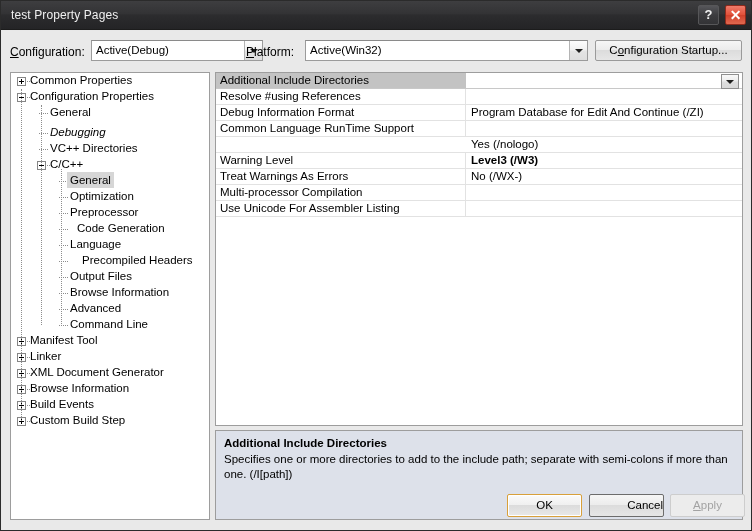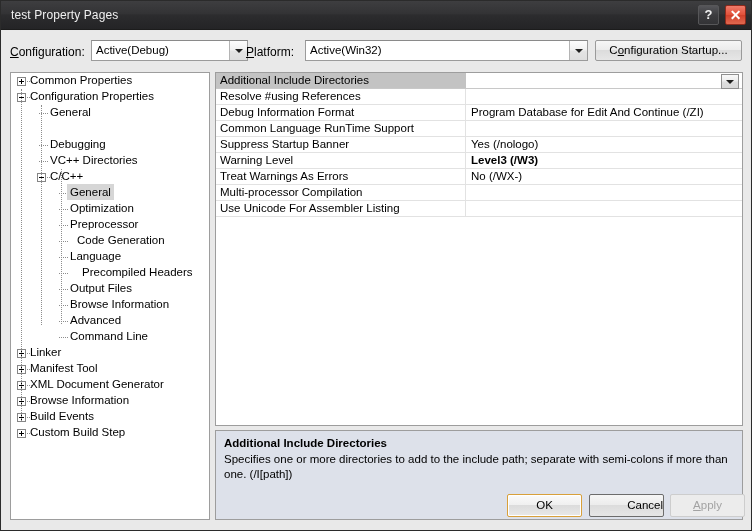--- a/index.html
+++ b/index.html
@@ -315,21 +315,21 @@
     <div class="caption-btn" id="help-btn">?</div>
     <div class="caption-btn" id="close-btn">✕</div>
   </div>
 
   <div id="client">
 
     <div id="config-row">
 
       <div class="field-label" style="left:8px;"><span class="ul">C</span><span>onfiguration:</span></div>
 
-      <div class="combo" style="left:89px; width:157px;">
+      <div class="combo" style="left:89px; width:172px;">
         <span class="combo-text">Active(Debug)</span>
         <span class="combo-btn">
             <span class="arrow-down"></span>
           </span>
       </div>
 
       <div class="field-label" style="left:244px;"><span class="ul">P</span><span>latform:</span></div>
 
       <div class="combo" style="left:303px; width:283px;">
         <span class="combo-text">Active(Win32)</span>
@@ -338,35 +338,35 @@
           </span>
       </div>
 
       <div class="btn" id="config-manager-btn">C<span class="ul">o</span><span>nfiguration Startup...</span></div>
     </div>
 
     <div id="tree-panel">
         <div class="tree-item" style=""><span class="expander plus" style="left: 6px;"></span><span class="dots-h" style="left: 16px; width: 5px;"></span><span class="tree-label" style="margin-left: 16px;">Common Properties</span></div>
         <div class="tree-item" style="margin-top: 0px;"><span class="expander" style="left: 6px;"></span><span class="dots-h" style="left: 16px; width: 5px;"></span><span class="tree-label" style="margin-left: 16px;">Configuration Properties</span></div>
         <div class="tree-item" style="margin-top: 0px;"><span class="dots-h" style="left: 28px; width: 9px;"></span><span class="tree-label" style="margin-left: 36px;">General</span></div>
-        <div class="tree-item" style="margin-top: 16px;"><span class="dots-h" style="left: 28px; width: 9px;"></span><span class="tree-label" style="margin-left: 36px;">Debugging</span></div>
+        <div class="tree-item" style="margin-top: 4px; font-style: italic;"><span class="dots-h" style="left: 28px; width: 9px;"></span><span class="tree-label" style="margin-left: 36px;">Debugging</span></div>
         <div class="tree-item" style="margin-top: 0px;"><span class="dots-h" style="left: 28px; width: 9px;"></span><span class="tree-label" style="margin-left: 36px;">VC++ Directories</span></div>
         <div class="tree-item" style="margin-top: 0px;"><span class="expander" style="left: 26px;"></span><span class="dots-h" style="left: 36px; width: 5px;"></span><span class="tree-label" style="margin-left: 36px;">C/C++</span></div>
         <div class="tree-item selected" style="margin-top: 0px;"><span class="dots-h" style="left: 48px; width: 9px;"></span><span class="tree-label" style="margin-left: 56px;">General</span></div>
         <div class="tree-item" style="margin-top: 0px;"><span class="dots-h" style="left: 48px; width: 9px;"></span><span class="tree-label" style="margin-left: 56px;">Optimization</span></div>
         <div class="tree-item" style="margin-top: 0px;"><span class="dots-h" style="left: 48px; width: 9px;"></span><span class="tree-label" style="margin-left: 56px;">Preprocessor</span></div>
         <div class="tree-item" style="margin-top: 0px;"><span class="dots-h" style="left: 48px; width: 9px;"></span><span class="tree-label" style="margin-left: 63px;">Code Generation</span></div>
         <div class="tree-item" style="margin-top: 0px;"><span class="dots-h" style="left: 48px; width: 9px;"></span><span class="tree-label" style="margin-left: 56px;">Language</span></div>
         <div class="tree-item" style="margin-top: 0px; padding-left: 12px;"><span class="dots-h" style="left: 48px; width: 9px;"></span><span class="tree-label" style="margin-left: 56px;">Precompiled Headers</span></div>
         <div class="tree-item" style="margin-top: 0px;"><span class="dots-h" style="left: 48px; width: 9px;"></span><span class="tree-label" style="margin-left: 56px;">Output Files</span></div>
         <div class="tree-item" style="margin-top: 0px;"><span class="dots-h" style="left: 48px; width: 9px;"></span><span class="tree-label" style="margin-left: 56px;">Browse Information</span></div>
         <div class="tree-item" style="margin-top: 0px;"><span class="dots-h" style="left: 48px; width: 9px;"></span><span class="tree-label" style="margin-left: 56px;">Advanced</span></div>
         <div class="tree-item" style="margin-top: 0px;"><span class="dots-h" style="left: 48px; width: 9px;"></span><span class="tree-label" style="margin-left: 56px;">Command Line</span></div>
+        <div class="tree-item" style="margin-top: 0px;"><span class="expander plus" style="left: 6px;"></span><span class="dots-h" style="left: 16px; width: 5px;"></span><span class="tree-label" style="margin-left: 16px;">Manifest Tool</span></div>
         <div class="tree-item" style="margin-top: 0px;"><span class="expander plus" style="left: 6px;"></span><span class="dots-h" style="left: 16px; width: 5px;"></span><span class="tree-label" style="margin-left: 16px;">Linker</span></div>
-        <div class="tree-item" style="margin-top: 0px;"><span class="expander plus" style="left: 6px;"></span><span class="dots-h" style="left: 16px; width: 5px;"></span><span class="tree-label" style="margin-left: 16px;">Manifest Tool</span></div>
         <div class="tree-item" style="margin-top: 0px;"><span class="expander plus" style="left: 6px;"></span><span class="dots-h" style="left: 16px; width: 5px;"></span><span class="tree-label" style="margin-left: 16px;">XML Document Generator</span></div>
         <div class="tree-item" style="margin-top: 0px;"><span class="expander plus" style="left: 6px;"></span><span class="dots-h" style="left: 16px; width: 5px;"></span><span class="tree-label" style="margin-left: 16px;">Browse Information</span></div>
         <div class="tree-item" style="margin-top: 0px;"><span class="expander plus" style="left: 6px;"></span><span class="dots-h" style="left: 16px; width: 5px;"></span><span class="tree-label" style="margin-left: 16px;">Build Events</span></div>
         <div class="tree-item" style="margin-top: 0px;"><span class="expander plus" style="left: 6px;"></span><span class="dots-h" style="left: 16px; width: 5px;"></span><span class="tree-label" style="margin-left: 16px;">Custom Build Step</span></div>
         <span class="dots-v" style="left: 10px; top: 16px; height: 332px;"></span>
         <span class="dots-v" style="left: 30px; top: 32px; height: 220px;"></span>
         <span class="dots-v" style="left: 50px; top: 96px; height: 155px;"></span>
       </div>
 
     <div id="grid-panel">
@@ -383,21 +383,20 @@
         </div>
         <div class="grid-row">
           <div class="grid-name">Debug Information Format</div>
           <div class="grid-value">Program Database for Edit And Continue (/ZI)</div>
         </div>
         <div class="grid-row">
           <div class="grid-name">Common Language RunTime Support</div>
           <div class="grid-value"></div>
         </div>
         <div class="grid-row">
-          <div class="grid-name">Suppress Startup Banner</div>
           <div class="grid-value">Yes (/nologo)</div>
         </div>
         <div class="grid-row">
           <div class="grid-name">Warning Level</div>
           <div class="grid-value bold">Level3 (/W3)</div>
         </div>
         <div class="grid-row">
           <div class="grid-name">Treat Warnings As Errors</div>
           <div class="grid-value">No (/WX-)</div>
         </div>

